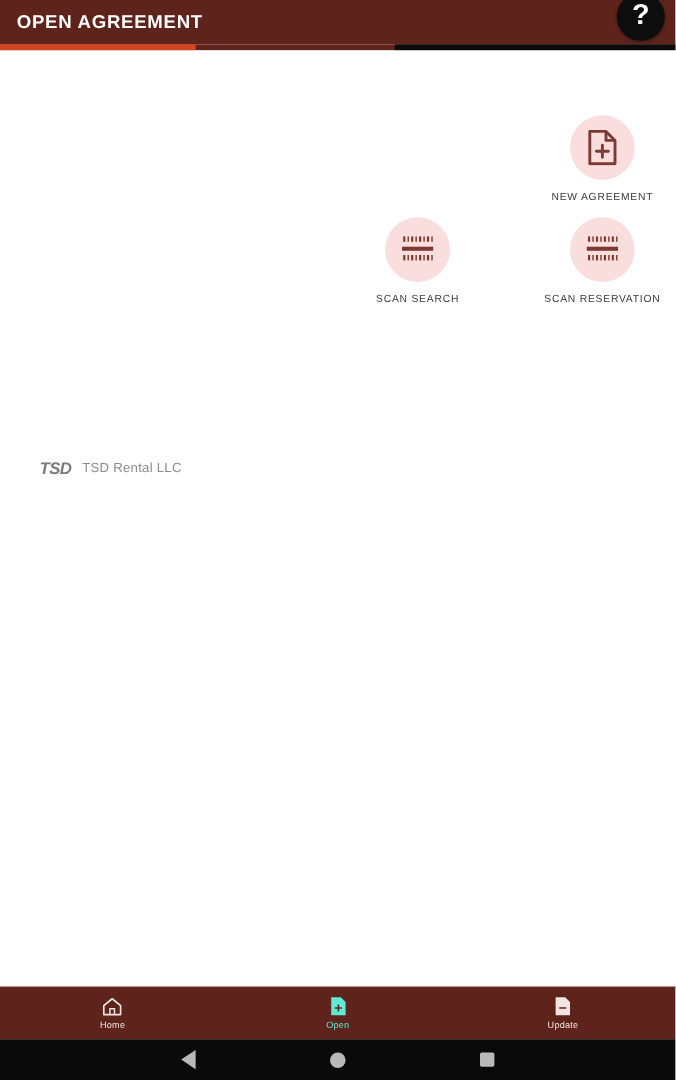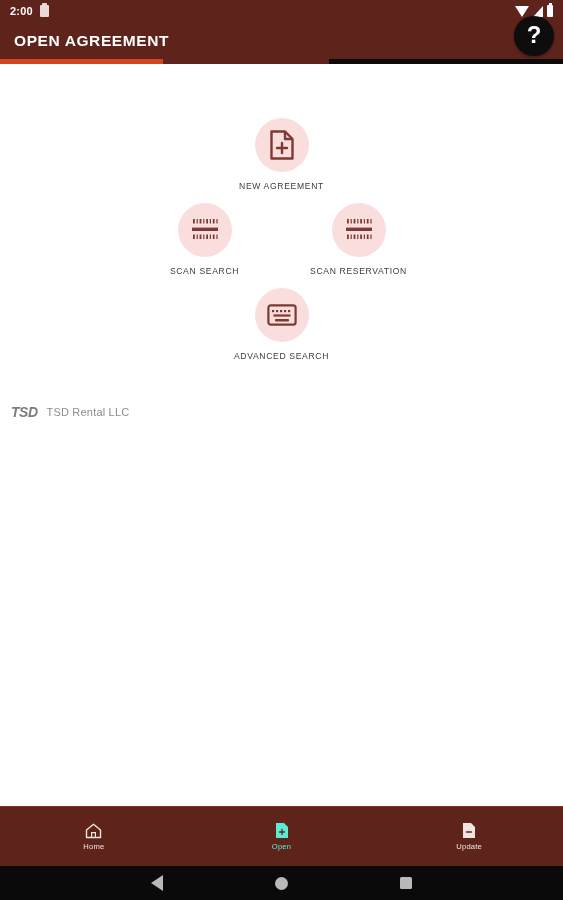--- a/index.html
+++ b/index.html
@@ -145,21 +145,21 @@
     background: #ffffff;
     position: relative;
   }
 
   .action-grid {
     position: absolute;
     left: 0; right: 0;
     top: 54px;
     display: flex;
     flex-direction: column;
-    align-items: center;
+    align-items: flex-end;
   }
   .grid-row {
     display: flex;
     justify-content: center;
     gap: 32px;
   }
   .action-tile {
     width: 122px;
     display: flex;
     flex-direction: column;
@@ -194,30 +194,31 @@
     display: flex;
     align-items: center;
     gap: 9px;
   }
   .brand-logo {
     font-size: 14px;
     font-weight: bold;
     font-style: italic;
     color: #7c7c7c;
     letter-spacing: -0.5px;
+    margin-left: 22px;
   }
   .brand-text {
     font-size: 11px;
     color: #8d8d8d;
     letter-spacing: 0.2px;
   }
 
   
   .bottom-nav {
-    height: 60px;
+    height: 44px;
     background: #5e241b;
     border-top: 1px solid #7a3529;
     display: flex;
     flex: 0 0 auto;
   }
   .nav-item {
     flex: 1;
     display: flex;
     flex-direction: column;
     align-items: center;
@@ -257,31 +258,20 @@
     width: 12px; height: 12px;
     background: #b9b9b9;
     border-radius: 1.5px;
   }
 </style>
 </head>
 <body>
 
 <div id="app">
 
-  <div class="status-bar">
-    <div class="status-left">
-      <span class="status-time">2:00</span>
-      <span class="status-icon-clipboard"></span>
-    </div>
-    <div class="status-right">
-      <span class="icon-wifi"></span>
-      <span class="icon-signal"></span>
-      <span class="icon-battery"></span>
-    </div>
-  </div>
 
   <div class="app-bar">
     <span class="app-title">OPEN AGREEMENT</span>
     <div class="help-button">
       <span>?</span>
     </div>
   </div>
 
   <div class="progress-track">
     <div class="progress-fill"></div>
@@ -354,39 +344,20 @@
                   <rect x="19.8" y="19.5" width="1.2" height="4.5"></rect>
                 <rect x="22.8" y="19.5" width="1.8" height="4.5"></rect>
                   <rect x="26.4" y="19.5" width="1.2" height="4.5"></rect>
               </g>
             </svg>
           </div>
           <div class="tile-label">SCAN RESERVATION</div>
         </div>
       </div>
 
-      <div class="grid-row">
-        <div class="action-tile">
-          <div class="tile-circle">
-            <svg class="ico" width="30" height="24" viewBox="0 0 30 24">
-              <rect x="1.4" y="2.4" width="27.2" height="19.2" rx="2.4" fill="none" stroke="#7c3b32" stroke-width="2.2"></rect>
-              <g fill="#7c3b32">
-                <rect x="5" y="7" width="2.2" height="2.2"></rect>
-                  <rect x="9" y="7" width="2.2" height="2.2"></rect>
-                <rect x="13" y="7" width="2.2" height="2.2"></rect>
-                  <rect x="17" y="7" width="2.2" height="2.2"></rect>
-                <rect x="21" y="7" width="2.2" height="2.2"></rect>
-                <rect x="6.5" y="11.4" width="17" height="2.2"></rect>
-                <rect x="8" y="16" width="14" height="2.6" rx="0.8"></rect>
-              </g>
-            </svg>
-          </div>
-          <div class="tile-label">ADVANCED SEARCH</div>
-        </div>
-      </div>
 
     </div>
 
     <div class="brand">
       <span class="brand-logo">TSD</span>
       <span class="brand-text">TSD Rental LLC</span>
     </div>
 
   </div>
 

